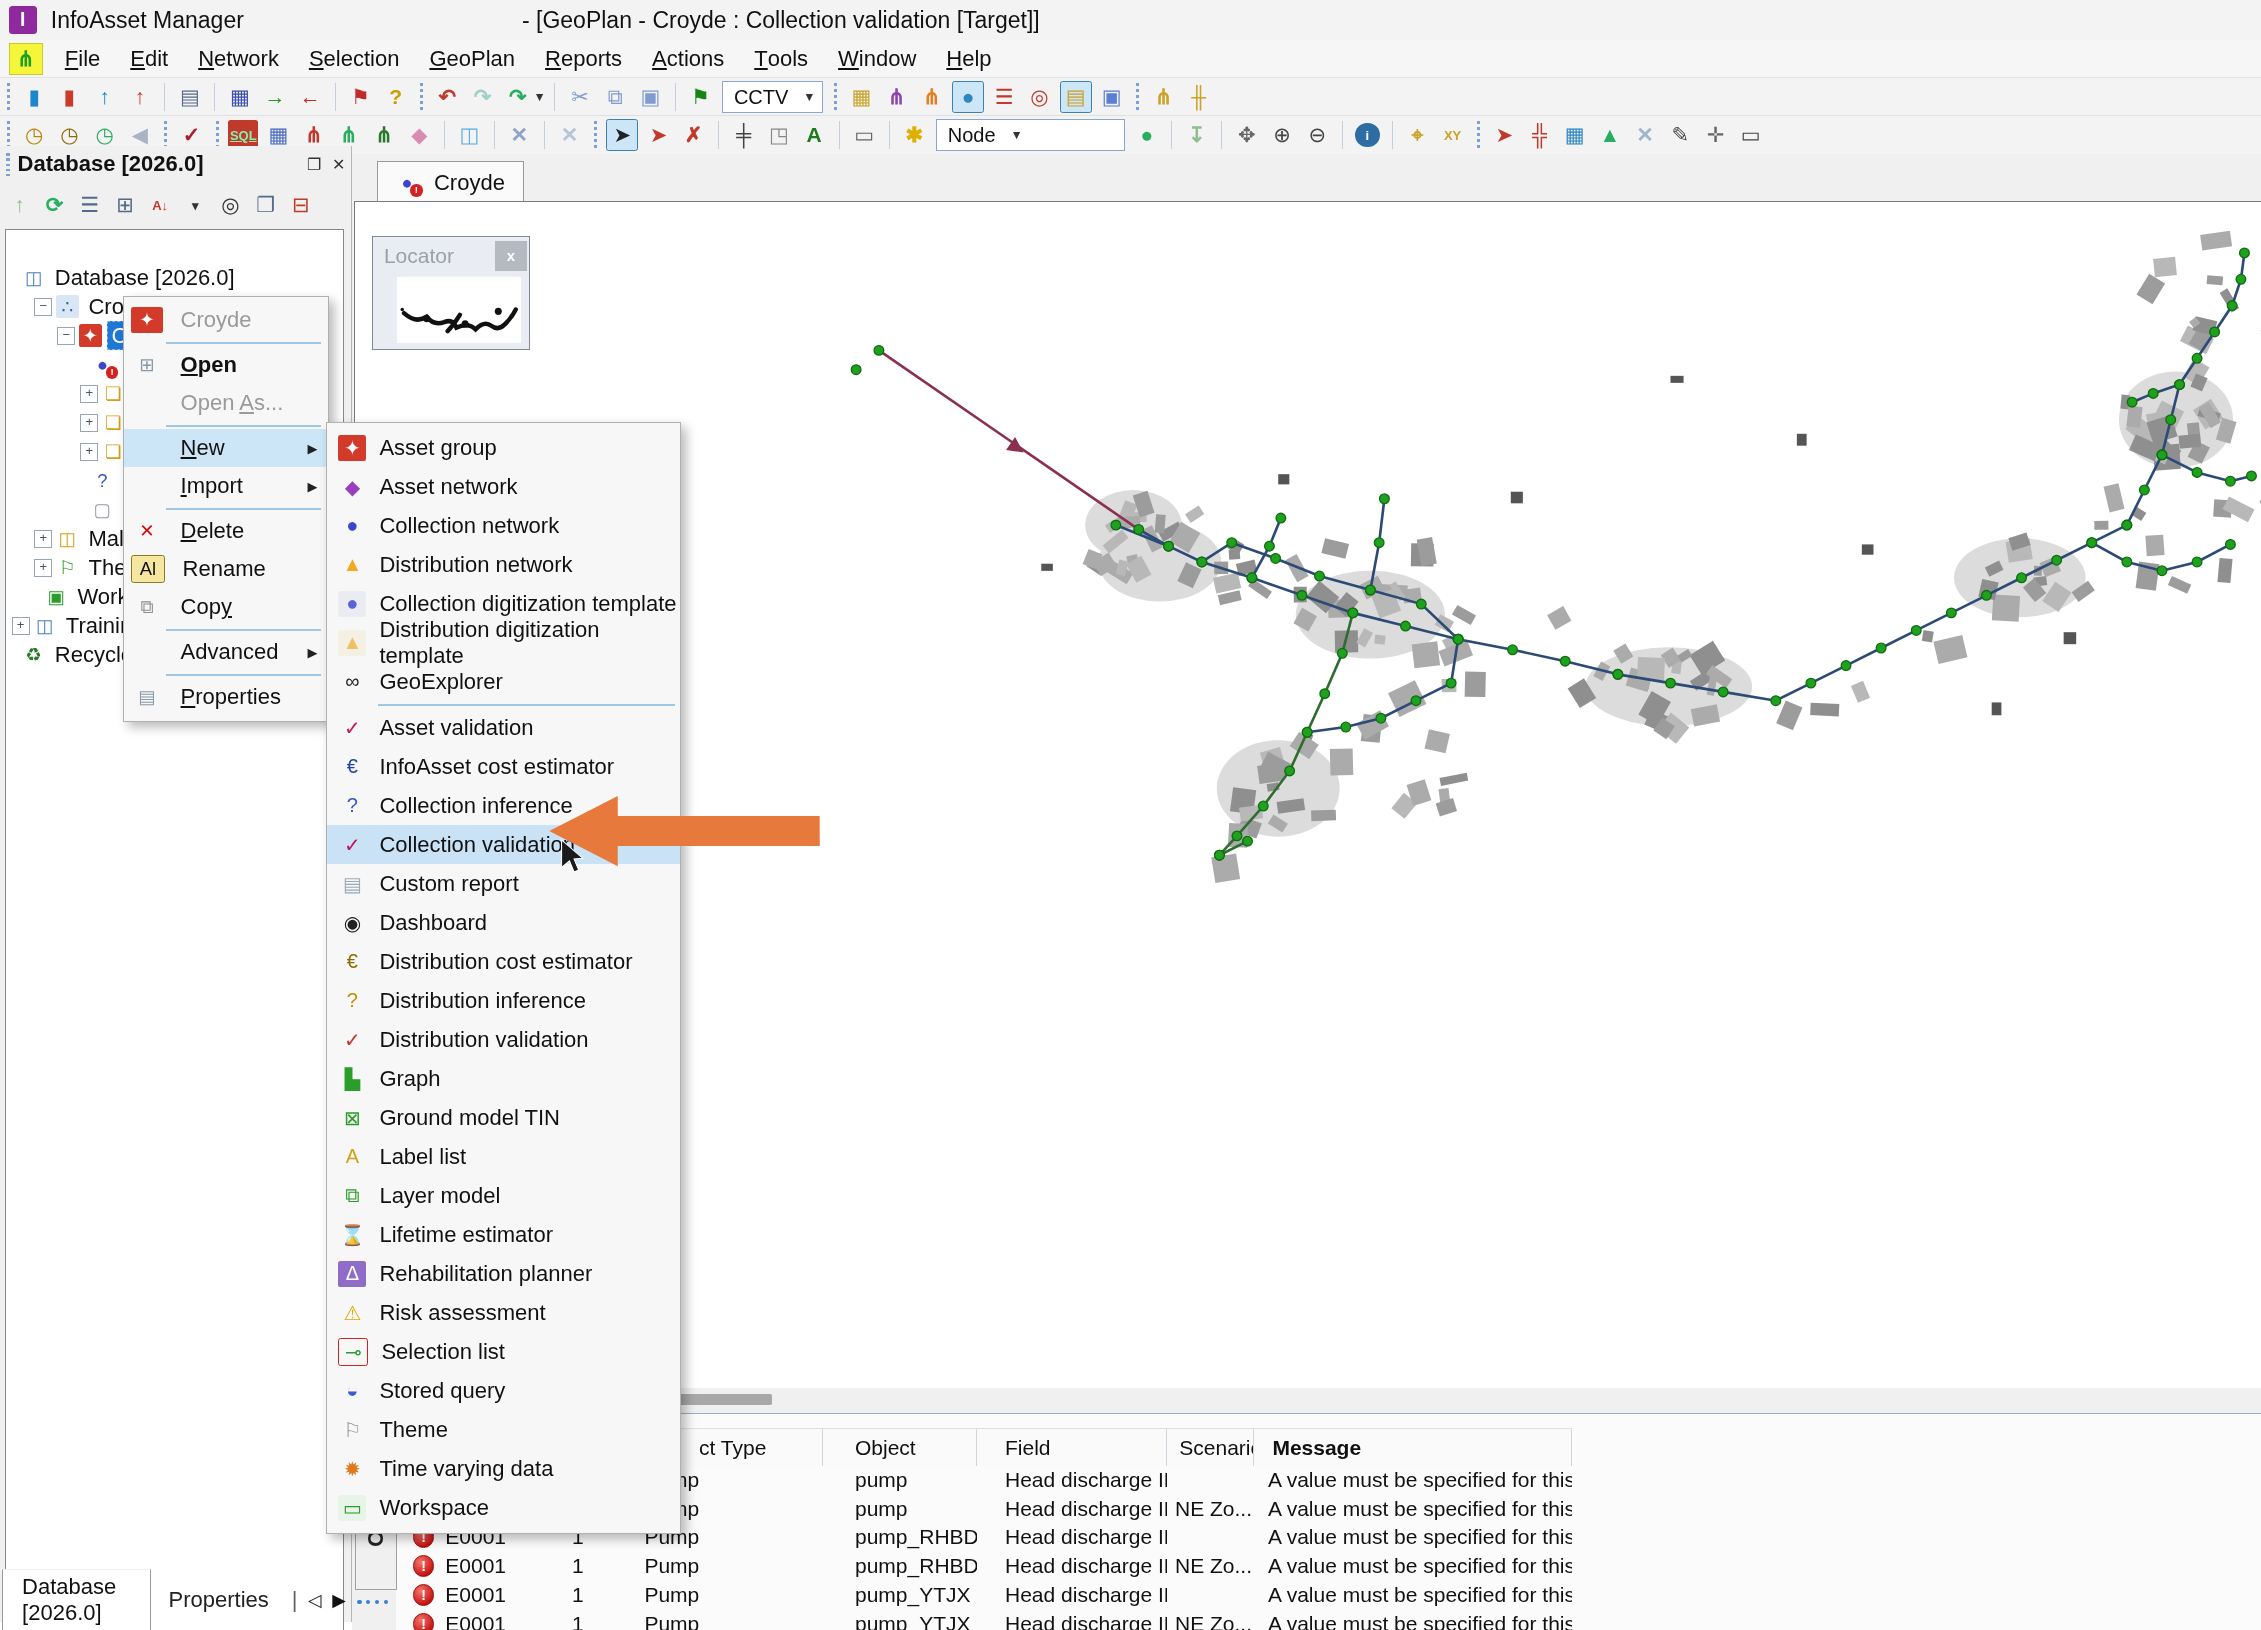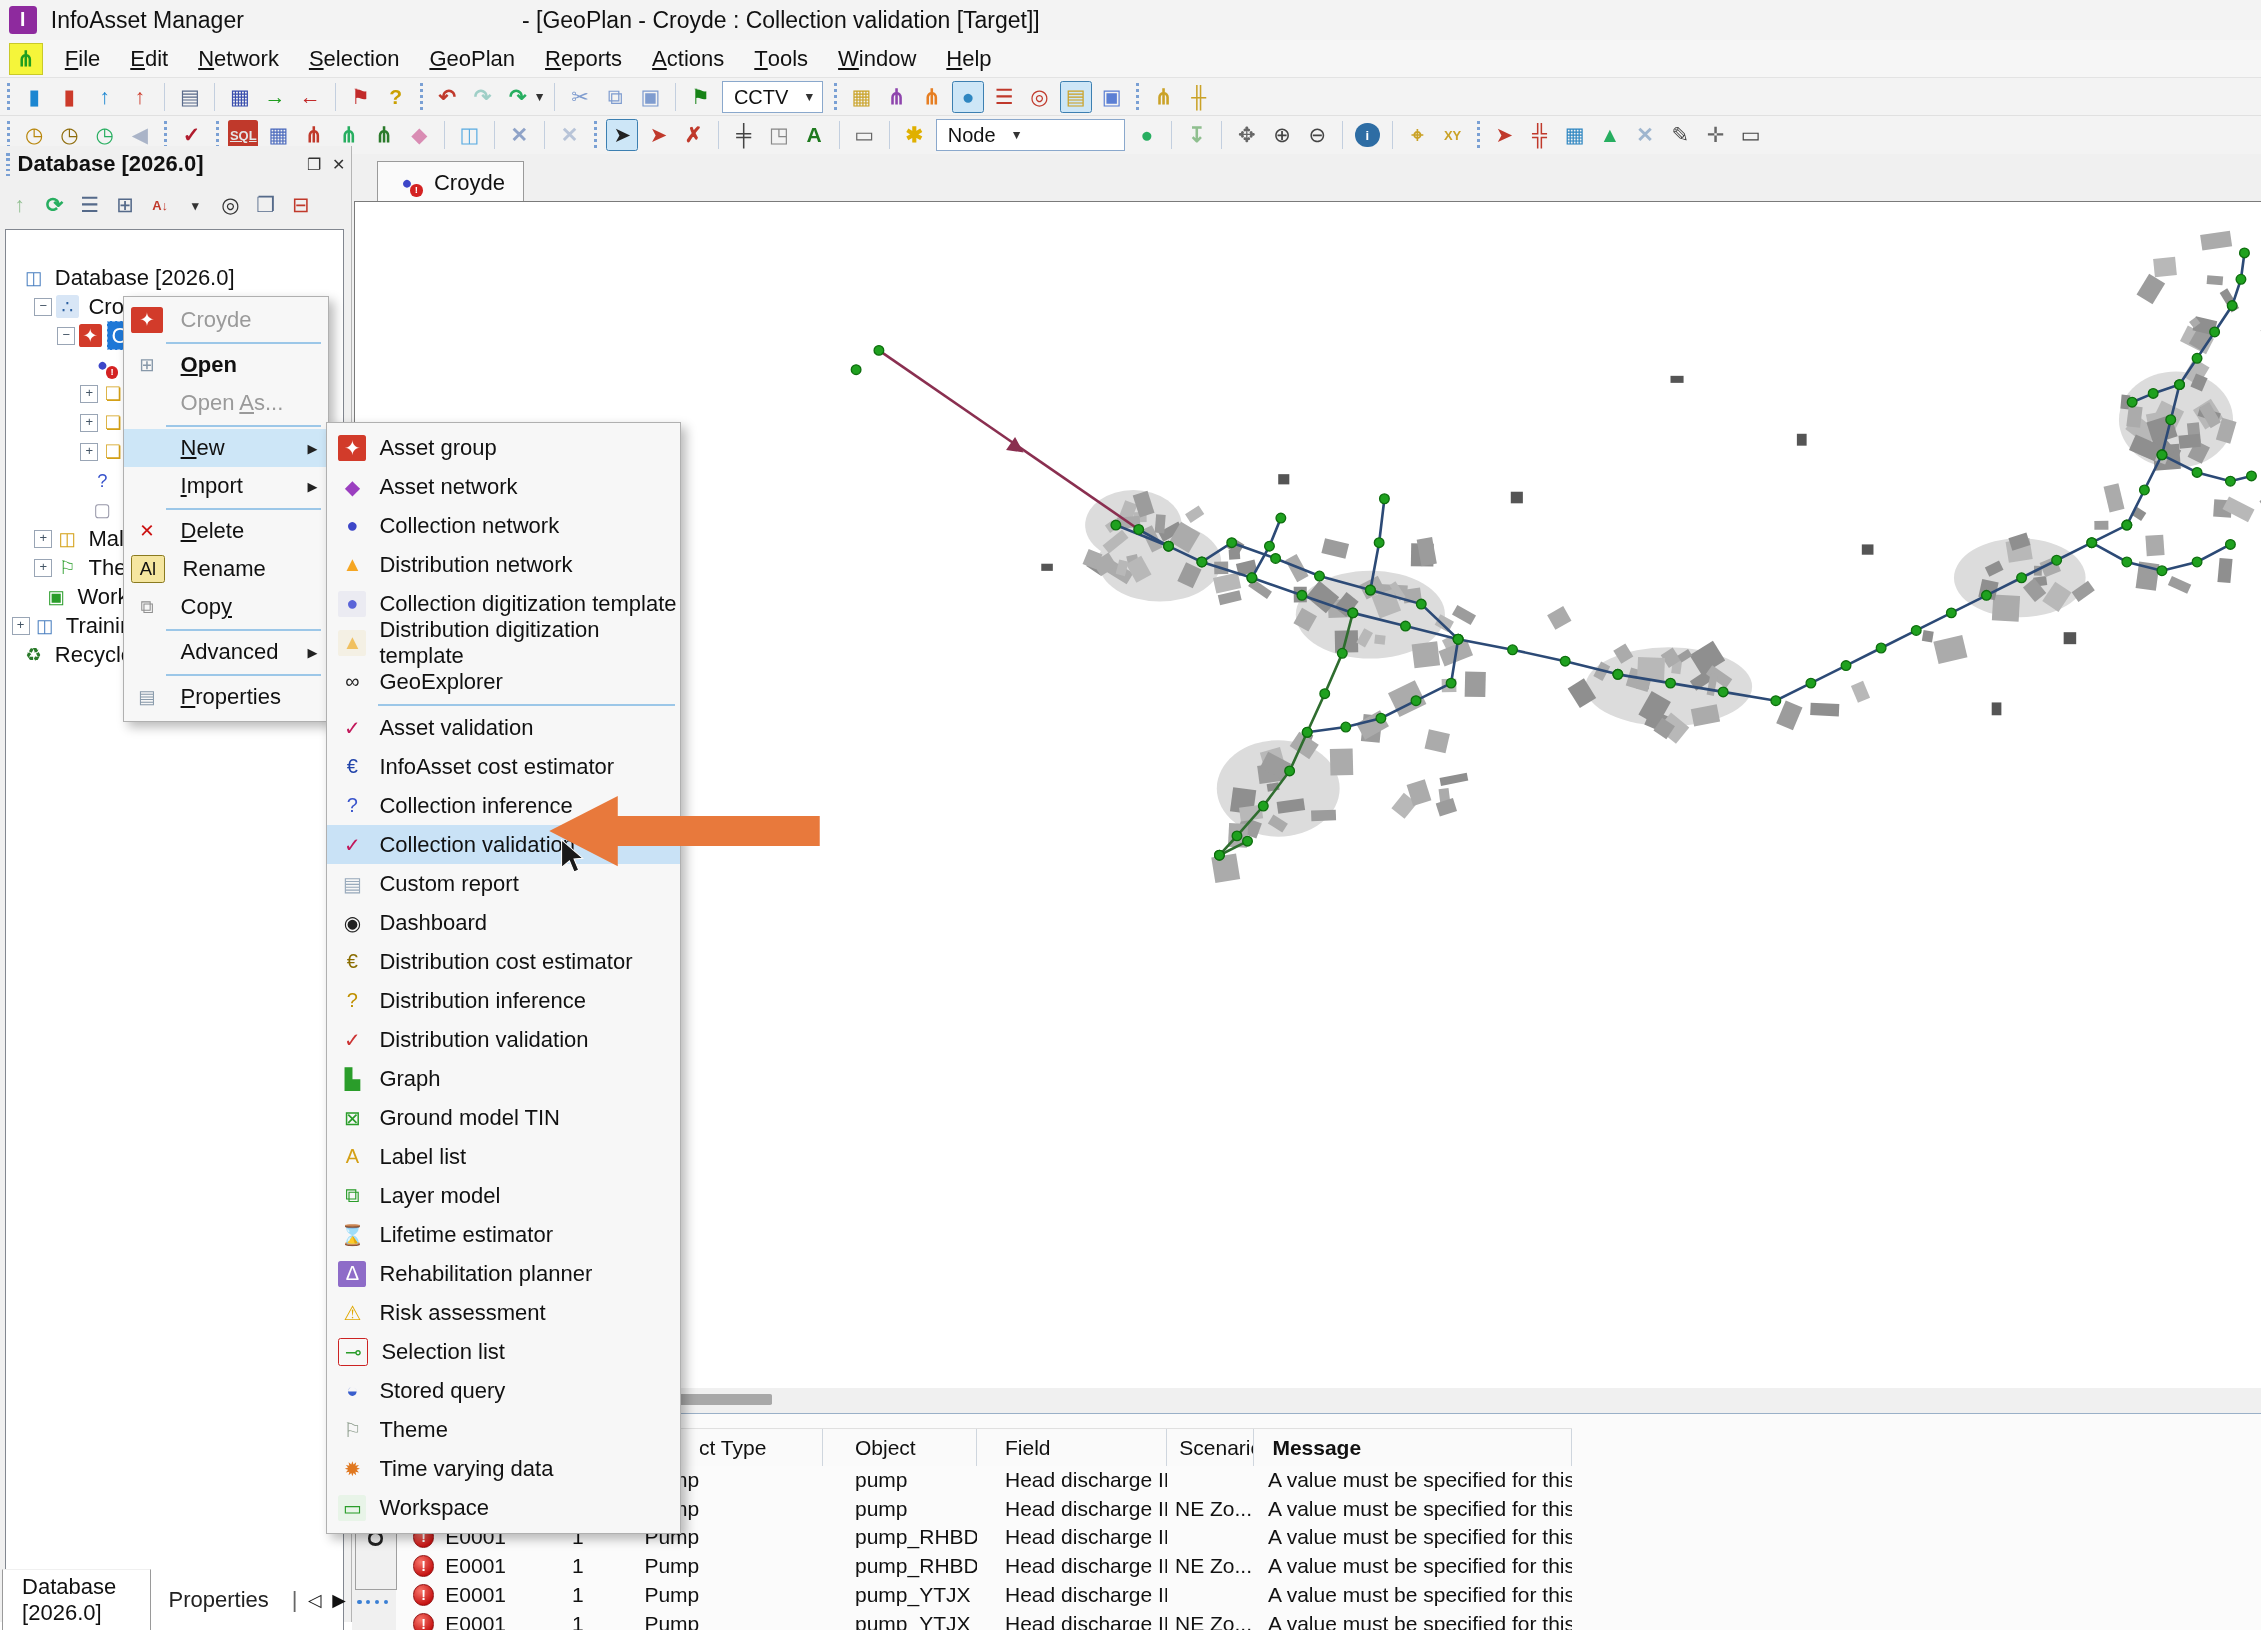--- a/index.html
+++ b/index.html
@@ -221,21 +221,21 @@
     </div>
   <div class="toolbar" id="tb2">
       <div class="tsepd"></div>
       <span class="icn" style="color: rgb(184, 134, 11);">◷</span>
       <span class="icn" style="color: rgb(142, 108, 11);">◷</span>
       <span class="icn" style="color: rgb(39, 174, 96);">◷</span>
       <span class="icn" style="color: rgb(170, 180, 200);">◀</span>
       <div class="tsepd"></div>
       <span class="icn bold" style="color: rgb(176, 28, 46);">✓</span>
       <div class="tsepd"></div>
-      <span class="icn sm" style="color: #e5e5e5; background: rgb(192, 57, 43); text-decoration: underline;">SQL</span>
+      <span class="icn sm" style="color: #86efac; background: rgb(192, 57, 43); text-decoration: underline;">SQL</span>
       <span class="icn" style="color: rgb(74, 105, 189);">▦</span>
       <span class="icn bold" style="color: rgb(192, 57, 43);">⋔</span>
       <span class="icn bold" style="color: rgb(39, 174, 96);">⋔</span>
       <span class="icn bold" style="color: rgb(42, 122, 42);">⋔</span>
       <span class="icn" style="color: rgb(217, 140, 179);">◆</span>
       <div class="tsep"></div>
       <span class="icn" style="color: rgb(93, 173, 226);">◫</span>
       <div class="tsep"></div>
       <span class="icn bold" style="color: rgb(143, 163, 200);">✕</span>
       <div class="tsep"></div>
@@ -640,20 +640,35 @@
           <circle cx="2452" cy="448" r="5.5" fill="#1FA11F" stroke="#0e6e0e" stroke-width="1.5"></circle>
           <circle cx="2428" cy="458" r="5.5" fill="#1FA11F" stroke="#0e6e0e" stroke-width="1.5"></circle>
           <circle cx="1425" cy="658" r="5.5" fill="#1FA11F" stroke="#0e6e0e" stroke-width="1.5"></circle>
           <circle cx="1445" cy="622" r="5.5" fill="#1FA11F" stroke="#0e6e0e" stroke-width="1.5"></circle>
           <circle cx="1458" cy="590" r="5.5" fill="#1FA11F" stroke="#0e6e0e" stroke-width="1.5"></circle>
           <circle cx="1388" cy="974" r="5.5" fill="#1FA11F" stroke="#0e6e0e" stroke-width="1.5"></circle>
           <circle cx="1420" cy="958" r="5.5" fill="#1FA11F" stroke="#0e6e0e" stroke-width="1.5"></circle>
           <circle cx="1000" cy="399" r="5.5" fill="#1FA11F" stroke="#0e6e0e" stroke-width="1.5"></circle>
           <circle cx="974" cy="421" r="5.5" fill="#1FA11F" stroke="#0e6e0e" stroke-width="1.5"></circle>
         </svg>
+      <div class="locator">
+        <div class="loc-head">
+          <span>Locator</span>
+          <div class="loc-x">x</div>
+        </div>
+        <div class="loc-body">
+          <svg width="100%" height="100%" viewBox="0 0 142 73" preserveAspectRatio="none">
+            <path d="M8,40 q14,12 26,4 q8,10 20,6 q10,-4 14,6 q14,-6 22,2 q10,-10 18,-4 q8,6 16,-2 q8,-8 12,-16 m-64,6 q-6,10 -14,18" fill="none" stroke="#111" stroke-width="5" stroke-linecap="round"></path>
+            <circle cx="34" cy="46" r="4" fill="#111"></circle>
+              <circle cx="78" cy="52" r="4" fill="#111"></circle>
+            <circle cx="116" cy="38" r="4" fill="#111"></circle>
+              <circle cx="6" cy="36" r="2" fill="#111"></circle>
+          </svg>
+        </div>
+      </div>
     </div>
     <div class="splitter">
       <div class="sthumb"></div>
     </div>
     <div class="output">
       <div class="out-left">
         <div class="out-tab">
           <span>Output</span>
         </div>
         <div class="out-grip">

